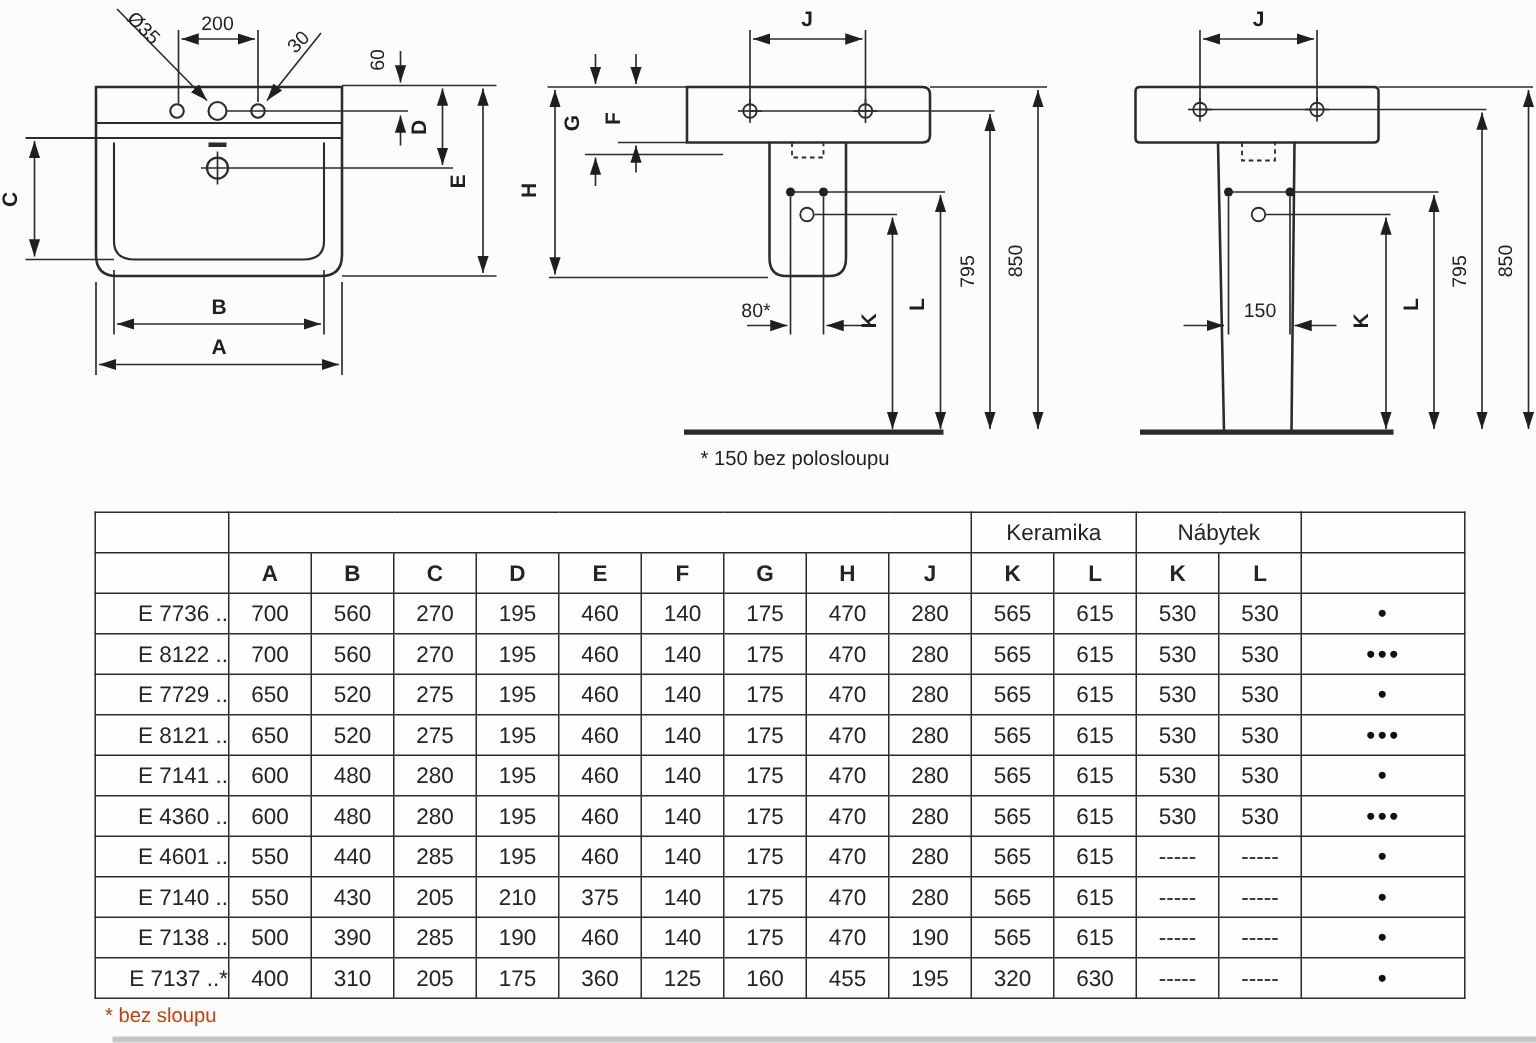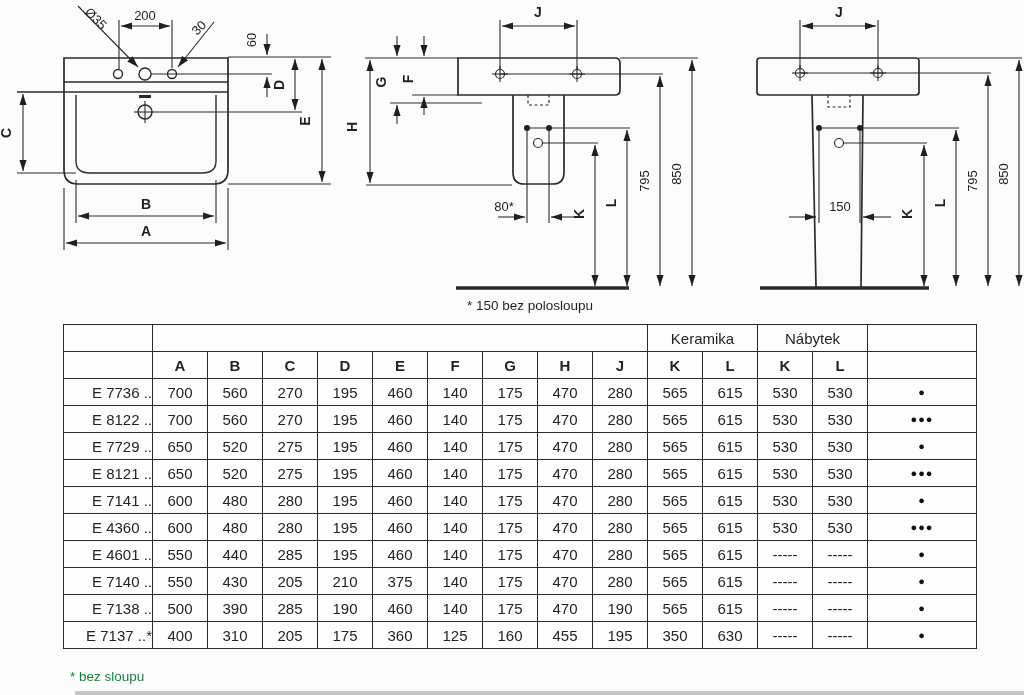--- a/index.html
+++ b/index.html
@@ -3,29 +3,29 @@
 <meta charset="utf-8">
 <style>
   html,body{margin:0;padding:0;}
   body{width:1024px;height:695px;background:#fcfcfc;position:relative;
        font-family:"Liberation Sans", sans-serif;color:#222;overflow:hidden;}
   .stage{position:absolute;inset:0;}
   svg text{fill:#1f1f1f;}
   .dimnum{font-size:13px;}
   .dimletter{font-size:14px;font-weight:bold;}
   .footnote-svg{font-size:13.5px;}
-  table.dim{position:absolute;left:63px;top:324px;width:913px;border-collapse:collapse;
+  table.dim{position:absolute;left:63px;top:341px;width:913px;border-collapse:collapse;
             table-layout:fixed;background:#fefefe;}
   table.dim th, table.dim td{border:1.4px solid #2b2b2b;font-size:15px;color:#242424;
             text-align:center;padding:0;height:26px;white-space:nowrap;overflow:hidden;}
   table.dim thead tr.grp th{height:26px;font-weight:normal;font-size:15px;}
   table.dim thead tr.cols th{font-weight:bold;}
   table.dim td.model{text-align:right;padding-left:9px;}
   table.dim td.dots{font-size:11px;letter-spacing:1px;color:#111;}
-  .note{position:absolute;left:70px;top:669px;font-size:13.5px;color:#15803d;}
+  .note{position:absolute;left:70px;top:669px;font-size:13.5px;color:#c2410c;}
   .bottom-bar{position:absolute;left:75px;top:691px;width:949px;height:4px;background:#c6c6c6;}
 </style>
 </head>
 <body>
 
 <div class="stage">
 
 <svg width="1024" height="335" viewBox="0 0 1024 335">
   <defs>
     <marker id="ar" viewBox="0 0 10 8" refX="9.5" refY="4" markerWidth="11" markerHeight="9" orient="auto-start-reverse">
@@ -389,21 +389,21 @@
           <td class="model">E 7137 ..*</td>
           <td class="val">400</td>
           <td class="val">310</td>
           <td class="val">205</td>
           <td class="val">175</td>
           <td class="val">360</td>
           <td class="val">125</td>
           <td class="val">160</td>
           <td class="val">455</td>
           <td class="val">195</td>
-          <td class="val">350</td>
+          <td class="val">320</td>
           <td class="val">630</td>
           <td class="val">-----</td>
           <td class="val">-----</td>
           <td class="dots">●</td>
         </tr>
       </tbody>
 </table>
 
 <div class="note">* bez sloupu</div>
 <div class="bottom-bar"></div>

